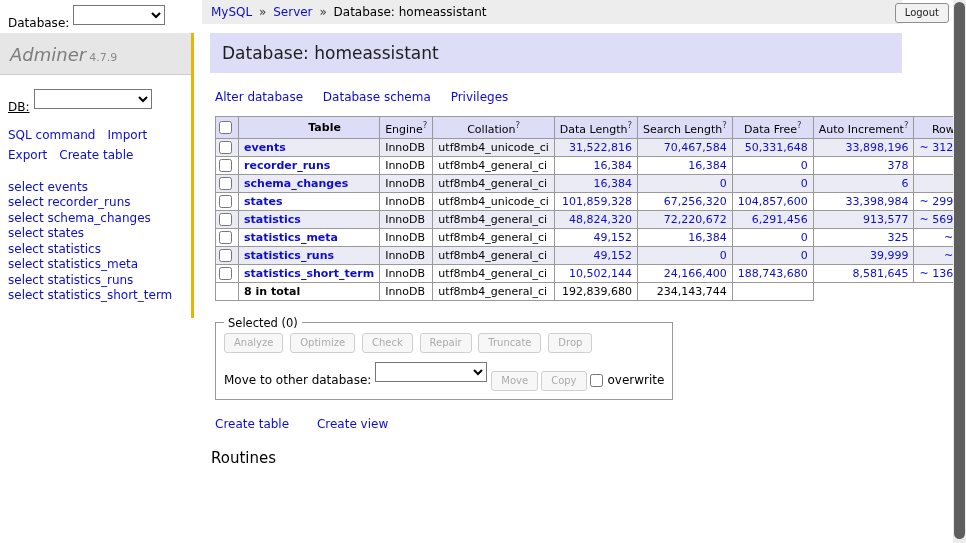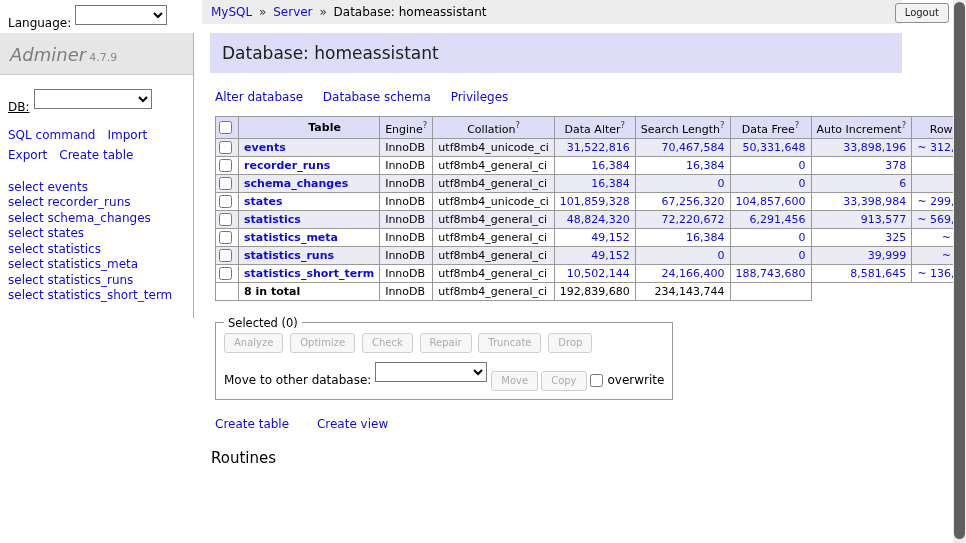--- a/index.html
+++ b/index.html
@@ -33,21 +33,21 @@
   .lang select { width: 92px; margin-left: 4px; }
   .breadcrumb {
     position: absolute; left: 202px; top: 0; width: 700px; height: 24px;
     background: #ededed; line-height: 24px; padding: 0 9px; white-space: nowrap;
   }
   .breadcrumb .sep { color: #333; margin: 0 3px; }
   .logout-btn { position: absolute; top: 3px; right: 17px; }
 
   
   .sidebar { position: absolute; left: 0; top: 33px; width: 194px; }
-  .menu-inner { border-right: 1px solid #eab308; padding-bottom: 14px; min-height: 212px; }
+  .menu-inner { border-right: 3px solid #eab308; padding-bottom: 14px; min-height: 212px; }
   h1 {
     margin: 0; padding: 6px 10px 7px; background: #e6e6e6;
     border-bottom: 1px solid #cccccc; font-weight: normal;
   }
   .app-name { font-style: italic; font-size: 18px; color: #7d7d7d; }
   .app-version { font-size: 11px; color: #8a8a8a; margin-left: 3px; }
   .db-row { padding: 14px 8px 0 8px; white-space: nowrap; text-decoration: underline; }
   .db-row select { width: 118px; margin-left: 4px; }
   .actions { padding: 12px 8px 0; line-height: 1.65; }
   .actions a { margin-right: 12px; }
@@ -97,21 +97,21 @@
   .link-row a { margin-right: 24px; }
 
   
   .scrollbar { position: absolute; right: 0; top: 0; width: 13px; height: 543px; background: #ececec; }
   .scrollbar-thumb { position: absolute; left: 1px; top: 2px; width: 11px; height: 537px; background: #5f5f5f; border-radius: 6px; }
 </style>
 </head>
 <body>
 
 <div class="lang">
-  <label>Language:</label><select>
+  <label>Database:</label><select>
     <option>English</option>
   </select>
 </div>
 
 <div class="breadcrumb">
   <a>MySQL</a>
   <span class="sep">»</span>
   <a>Server</a>
   <span class="sep">»</span>
   <span>Database: homeassistant</span>
@@ -161,21 +161,21 @@
 
 
 
   <table>
     <thead>
       <tr>
         <th class="check-col"><input type="checkbox" style=""></th>
         <th class="tbl-col"><span>Table</span></th>
         <th><span>Engine</span><sup>?</sup></th>
         <th><span>Collation</span><sup>?</sup></th>
-        <th><span>Data Alter</span><sup>?</sup></th>
+        <th><span>Data Length</span><sup>?</sup></th>
         <th><span>Search Length</span><sup>?</sup></th>
         <th><span>Data Free</span><sup>?</sup></th>
         <th><span>Auto Increment</span><sup>?</sup></th>
         <th><span>Rows</span><sup>?</sup></th>
 
       </tr>
     </thead>
     <tbody>
     <tr>
       <td class="check-cell"><input type="checkbox" style=""></td>

